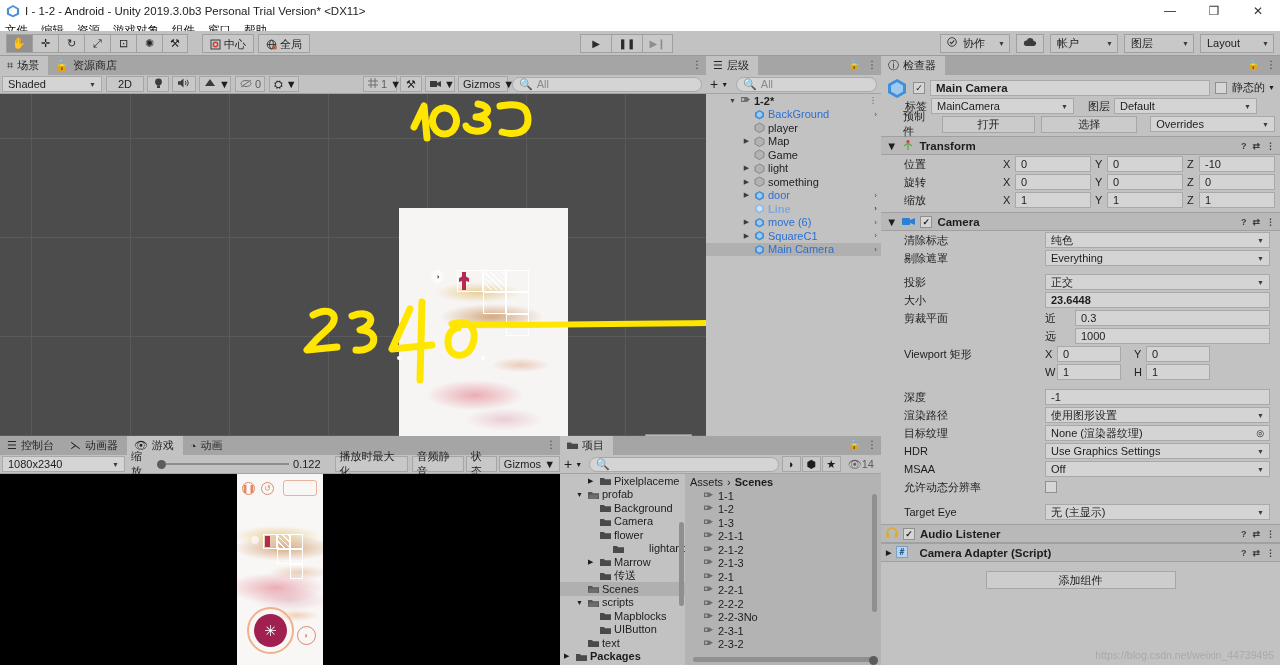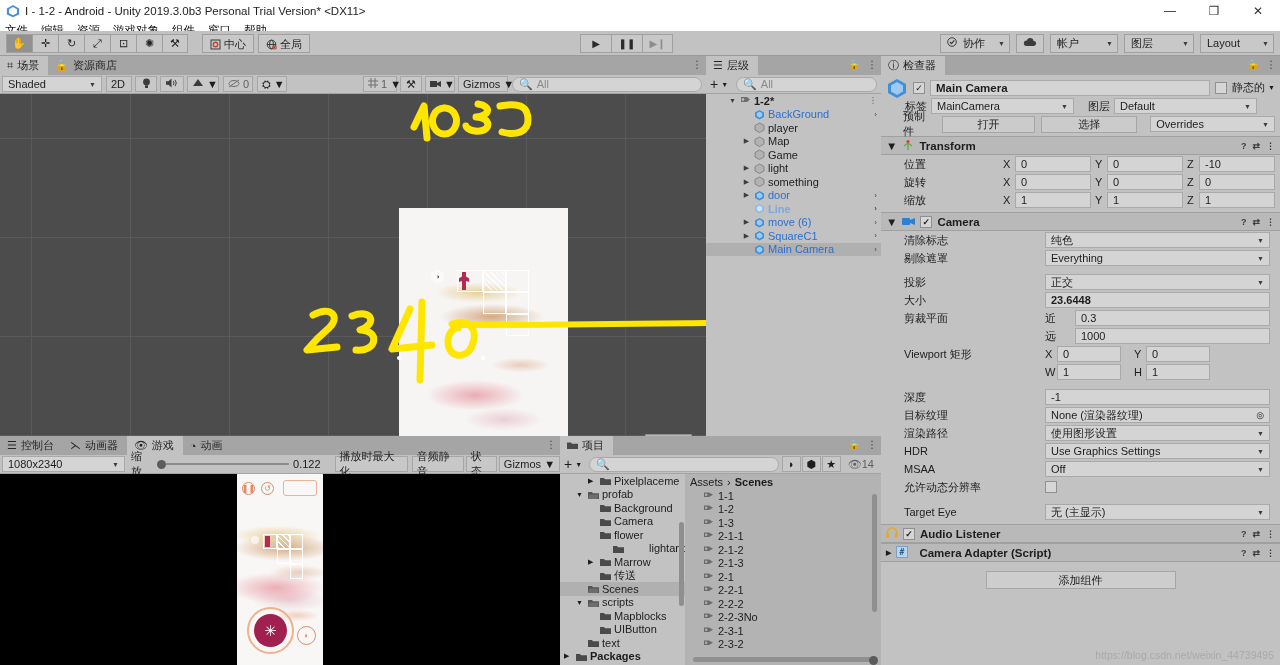--- a/index.html
+++ b/index.html
@@ -311,21 +311,21 @@
       </div>
       <div class="right-ico">
           <span>⋮</span>
         </div>
     </div>
     <div class="subbar" style="position:absolute;left:0;top:19px;width:706px;">
       <div class="fld dd" style="width:100px;margin-left:2px;">
         <span>Shaded</span>
         <span class="ar">▼</span>
       </div>
-      <div class="sb-btn" style="margin-left:4px;width:26px;">
+      <div class="sb-btn" style="margin-left:4px;width:38px;justify-content:center">
         <span>2D</span>
       </div>
       <div class="sb-btn" style="margin-left:3px;width:22px;justify-content:center">
           <span><svg width="9" height="11" viewBox="0 0 9 11">
               <circle cx="4.5" cy="4" r="3.4" fill="#3c3c3c"></circle>
               <rect x="3" y="7.4" width="3" height="2.6" fill="#3c3c3c"></rect>
             </svg></span>
         </div>
       <div class="sb-btn" style="margin-left:3px;width:24px;justify-content:center">
           <span><svg width="12" height="10" viewBox="0 0 12 10">
@@ -738,31 +738,31 @@
             <span class="ax">H</span>
             <span class="fld" style="width:64px">1</span>
           </span>
       </div>
       <div style="height:7px"></div>
       <div class="field-row">
         <span class="lbl" style="width:155px;padding-left:18px">深度</span>
         <span class="fld" style="flex:1;margin-right:5px">-1</span>
       </div>
       <div class="field-row">
+        <span class="lbl" style="width:155px;padding-left:18px">渲染路径</span>
+        <span class="fld dd" style="flex:1;margin-right:5px">
+          <span>使用图形设置</span>
+            <span class="ar">▼</span>
+        </span>
+      </div>
+      <div class="field-row">
         <span class="lbl" style="width:155px;padding-left:18px">目标纹理</span>
         <span class="fld dd" style="flex:1;margin-right:5px">
           <span>None (渲染器纹理)</span>
             <span style="font-size:9px">◎</span>
-        </span>
-      </div>
-      <div class="field-row">
-        <span class="lbl" style="width:155px;padding-left:18px">渲染路径</span>
-        <span class="fld dd" style="flex:1;margin-right:5px">
-          <span>使用图形设置</span>
-            <span class="ar">▼</span>
         </span>
       </div>
       <div class="field-row">
         <span class="lbl" style="width:155px;padding-left:18px">HDR</span>
         <span class="fld dd" style="flex:1;margin-right:5px">
           <span>Use Graphics Settings</span>
             <span class="ar">▼</span>
         </span>
       </div>
       <div class="field-row">

